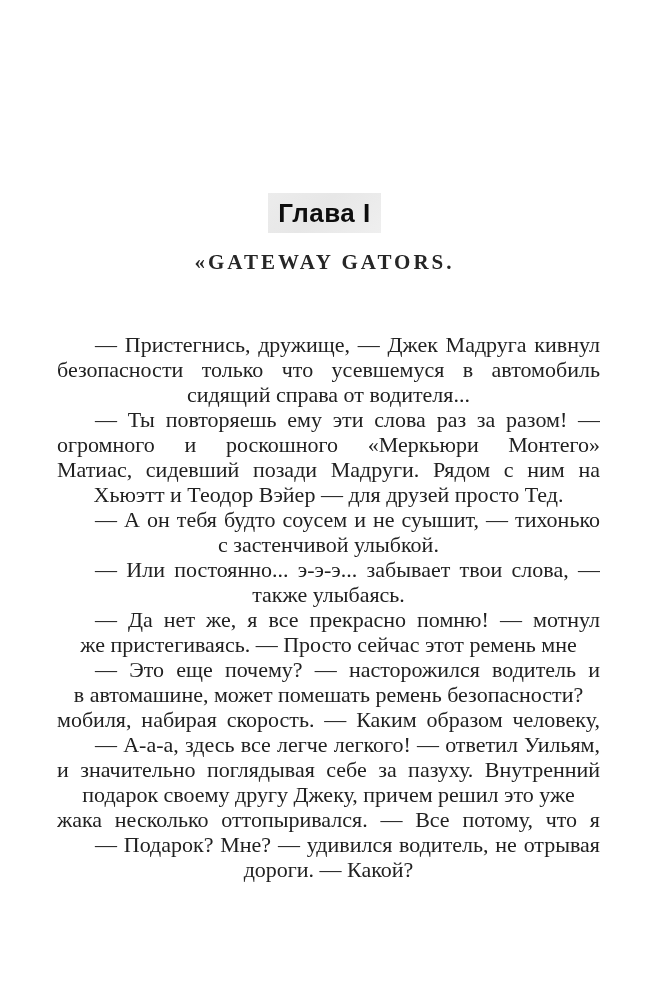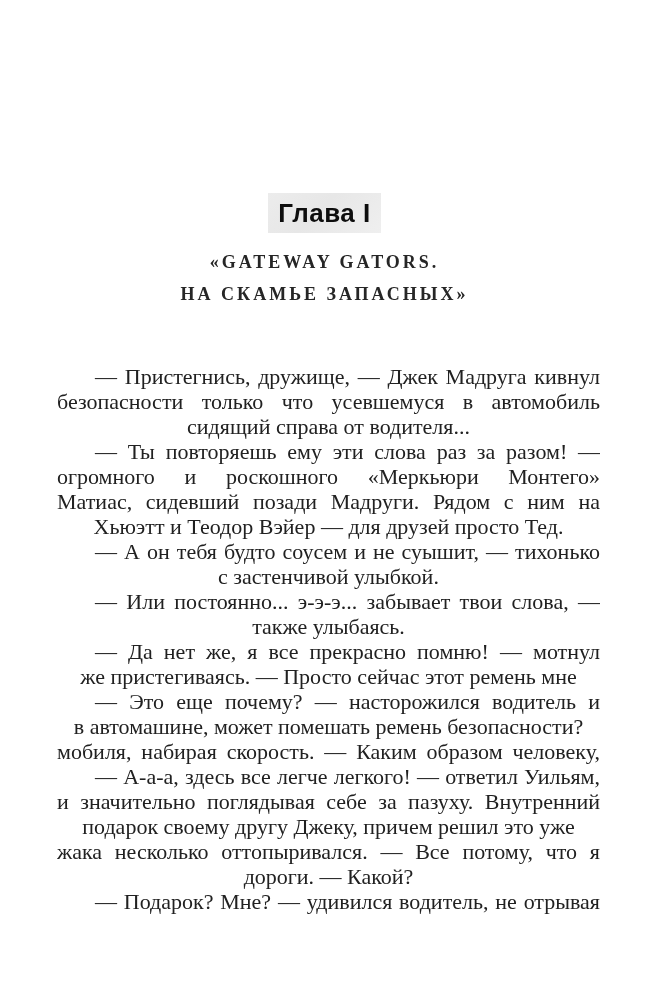--- a/index.html
+++ b/index.html
@@ -32,21 +32,21 @@
     font-size: 26px;
     line-height: 26px;
     padding: 7px 10px 7px 10px;
     letter-spacing: 0.5px;
   }
   .subtitle {
     margin-top: 13px;
     text-align: center;
     font-family: "Liberation Serif", serif;
     font-weight: 700;
-    font-size: 18px;
+    font-size: 21px;
     line-height: 32px;
     letter-spacing: 3px;
     color: #262626;
   }
   .subtitle .subtitle-line {
     white-space: nowrap;
   }
   .body-text {
     margin-top: 54px;
     margin-left: 57px;
@@ -73,21 +73,20 @@
 </head>
 <body>
 
 <div class="page">
   <div class="chapter-row">
     <span class="chapter-box">Глава I</span>
   </div>
 
   <div class="subtitle">
     <div class="subtitle-line">«GATEWAY GATORS.</div>
-    <div class="subtitle-line">НА СКАМЬЕ ЗАПАСНЫХ»</div>
   </div>
 
   <div class="body-text" id="body-text">
       <div class="line first just">— Пристегнись, дружище, — Джек Мадруга кивнул на ремень</div>
       <div class="line just">безопасности только что усевшемуся в автомобиль Уильяму Стер-</div>
       <div class="line">сидящий справа от водителя...</div>
       <div class="line first just">— Ты повторяешь ему эти слова раз за разом! — усмехнулся Гэри</div>
       <div class="line just">огромного и роскошного «Меркьюри Монтего» разместились Джеки</div>
       <div class="line just">Матиас, сидевший позади Мадруги. Рядом с ним на заднем сиденье</div>
       <div class="line">Хьюэтт и Теодор Вэйер — для друзей просто Тед.</div>
@@ -97,16 +96,16 @@
       <div class="line">также улыбаясь.</div>
       <div class="line first just">— Да нет же, я все прекрасно помню! — мотнул головой Уильям, тут</div>
       <div class="line">же пристегиваясь. — Просто сейчас этот ремень мне будет мешать...</div>
       <div class="line first just">— Это еще почему? — насторожился водитель и владелец авто-</div>
       <div class="line">в автомашине, может помешать ремень безопасности?</div>
       <div class="line just">мобиля, набирая скорость. — Каким образом человеку, едущему</div>
       <div class="line first just">— А-а-а, здесь все легче легкого! — ответил Уильям, таинственно</div>
       <div class="line just">и значительно поглядывая себе за пазуху. Внутренний карман его пид-</div>
       <div class="line">подарок своему другу Джеку, причем решил это уже давно...</div>
       <div class="line just">жака несколько оттопыривался. — Все потому, что я решил сделать</div>
+      <div class="line first just">— Подарок? Мне? — удивился водитель, не отрывая взгляда от</div>
       <div class="line">дороги. — Какой?</div>
-      <div class="line first just">— Подарок? Мне? — удивился водитель, не отрывая взгляда от</div>
     </div>
 </div>
 
 </body></html>

